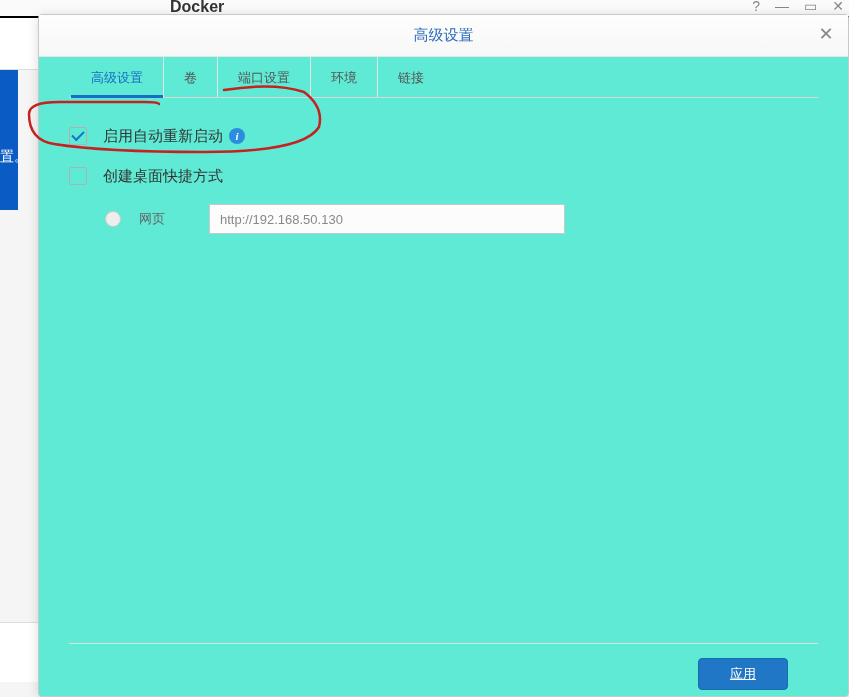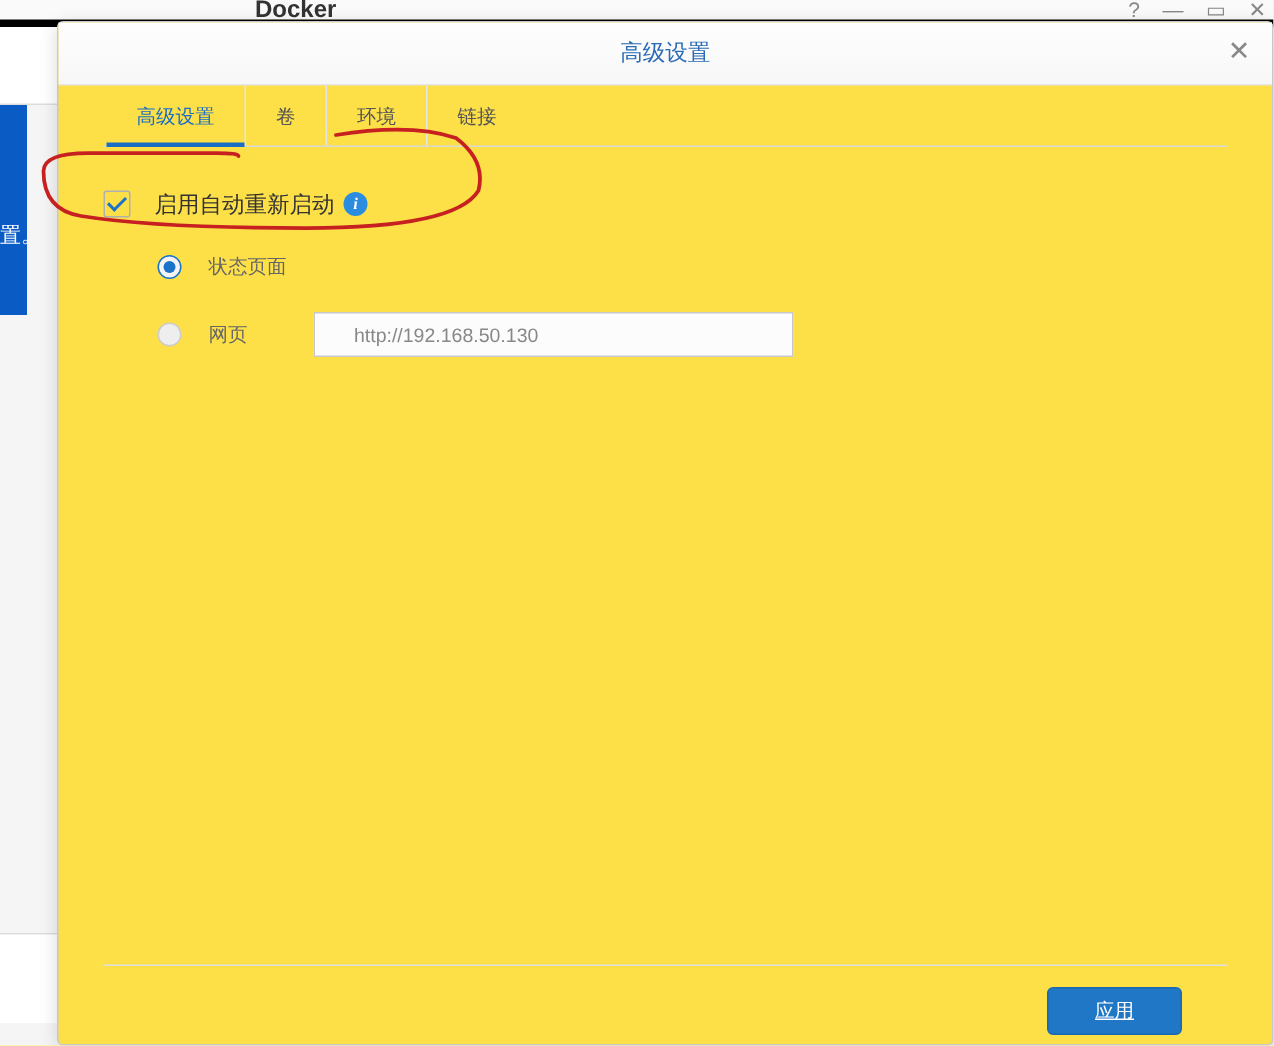--- a/index.html
+++ b/index.html
@@ -16,21 +16,21 @@
     
     
     .parent-window {
       position: absolute;
       top: 0; left: 0; right: 0; height: 100%;
       background: #f5f5f5;
     }
     .parent-titlebar {
       height: 18px;
       background: #fafafa;
-      border-bottom: 5px solid #000000;
+      border-bottom: 2px solid #000000;
       position: relative;
     }
     .parent-title {
       position: absolute;
       left: 170px;
       top: -2px;
       font-weight: bold;
       color: #333;
       font-size: 16px;
     }
@@ -95,21 +95,21 @@
       margin-right: 4px;
     }
     
     
     .modal {
       position: absolute;
       top: 14px;
       left: 38px;
       right: 0;
       bottom: 0;
-      background: #fde047;
+      background: #5eead4;
       border: 1px solid #c8c8c8;
       border-radius: 4px;
       box-shadow: 0 2px 12px rgba(0,0,0,0.15);
       display: flex;
       flex-direction: column;
     }
     .modal-header {
       height: 42px;
       border-bottom: 1px solid #e5e5e5;
       position: relative;
@@ -248,24 +248,24 @@
       border-color: #ccc;
     }
     .radio-label {
       color: #666;
       font-size: 13px;
       width: 70px;
     }
     .text-input {
       height: 30px;
       border: 1px solid #c8c8c8;
-      padding: 0 26px;
+      padding: 0 10px;
       font-size: 13px;
       color: #888;
-      width: 320px;
+      width: 356px;
       background: #fcfcfc;
     }
     .modal-footer {
       padding: 14px 30px 6px 30px;
       border-top: 1px solid #e0e0e0;
       display: flex;
       justify-content: flex-end;
       gap: 14px;
       margin: 0 30px;
     }
@@ -323,37 +323,38 @@
 
   <div class="modal-header">
     <span class="modal-title">高级设置</span>
     <span class="modal-close">✕</span>
   </div>
 
   <div class="modal-body">
     <div class="tabs">
       <div class="tab active">高级设置</div>
       <div class="tab">卷</div>
+      <div class="tab">端口设置</div>
       <div class="tab">环境</div>
       <div class="tab">链接</div>
     </div>
 
     <div class="form-area">
       <div class="form-row">
         <span class="checkbox checked"></span>
         <span class="form-label">启用自动重新启动</span>
         <span class="info-icon">i</span>
       </div>
 
+      <div class="form-row">
+        <span class="checkbox"></span>
+        <span class="form-label">创建桌面快捷方式</span>
+      </div>
 
       <div class="radio-group">
-        <div class="radio-row">
-          <span class="radio selected"></span>
-          <span class="radio-label">状态页面</span>
-        </div>
         <div class="radio-row">
           <span class="radio disabled-look"></span>
           <span class="radio-label">网页</span>
           <input class="text-input" type="text" value="http://192.168.50.130" style="">
         </div>
       </div>
     </div>
   </div>
 
   <div class="modal-footer">

